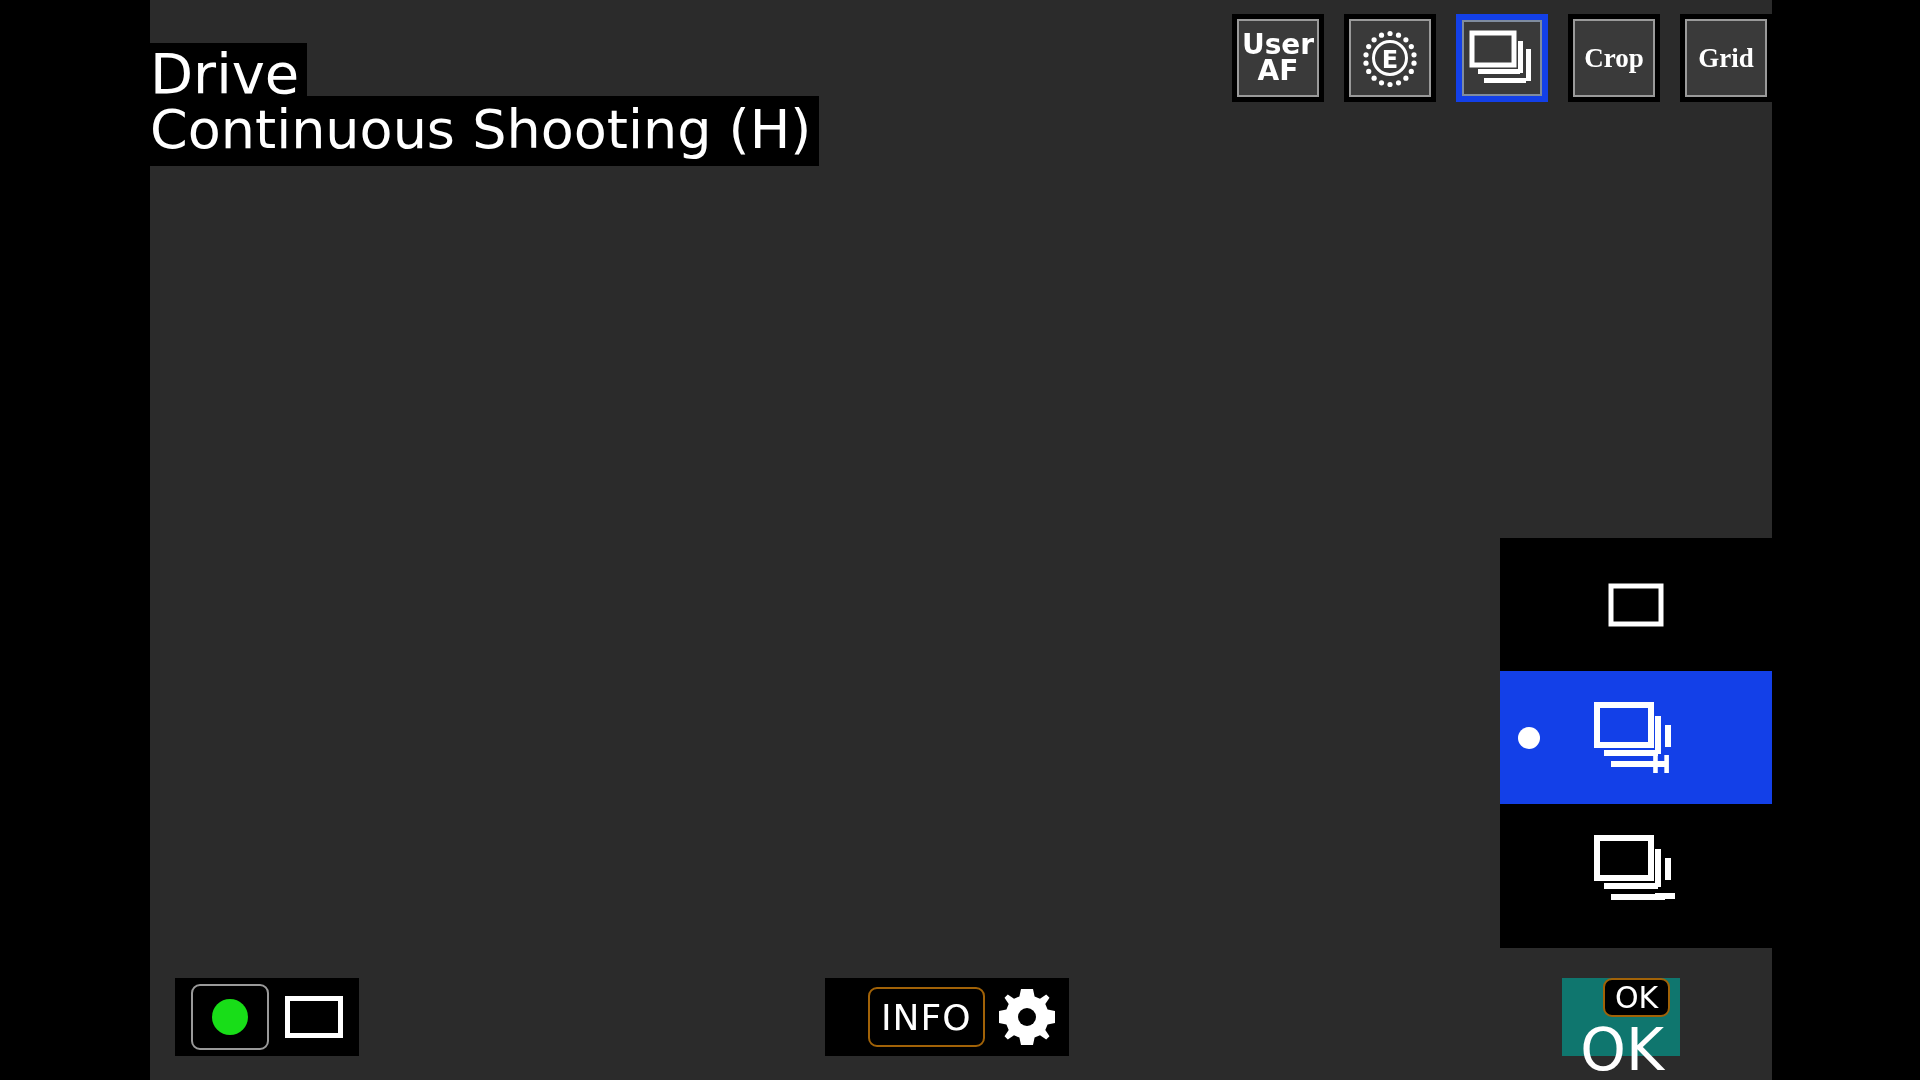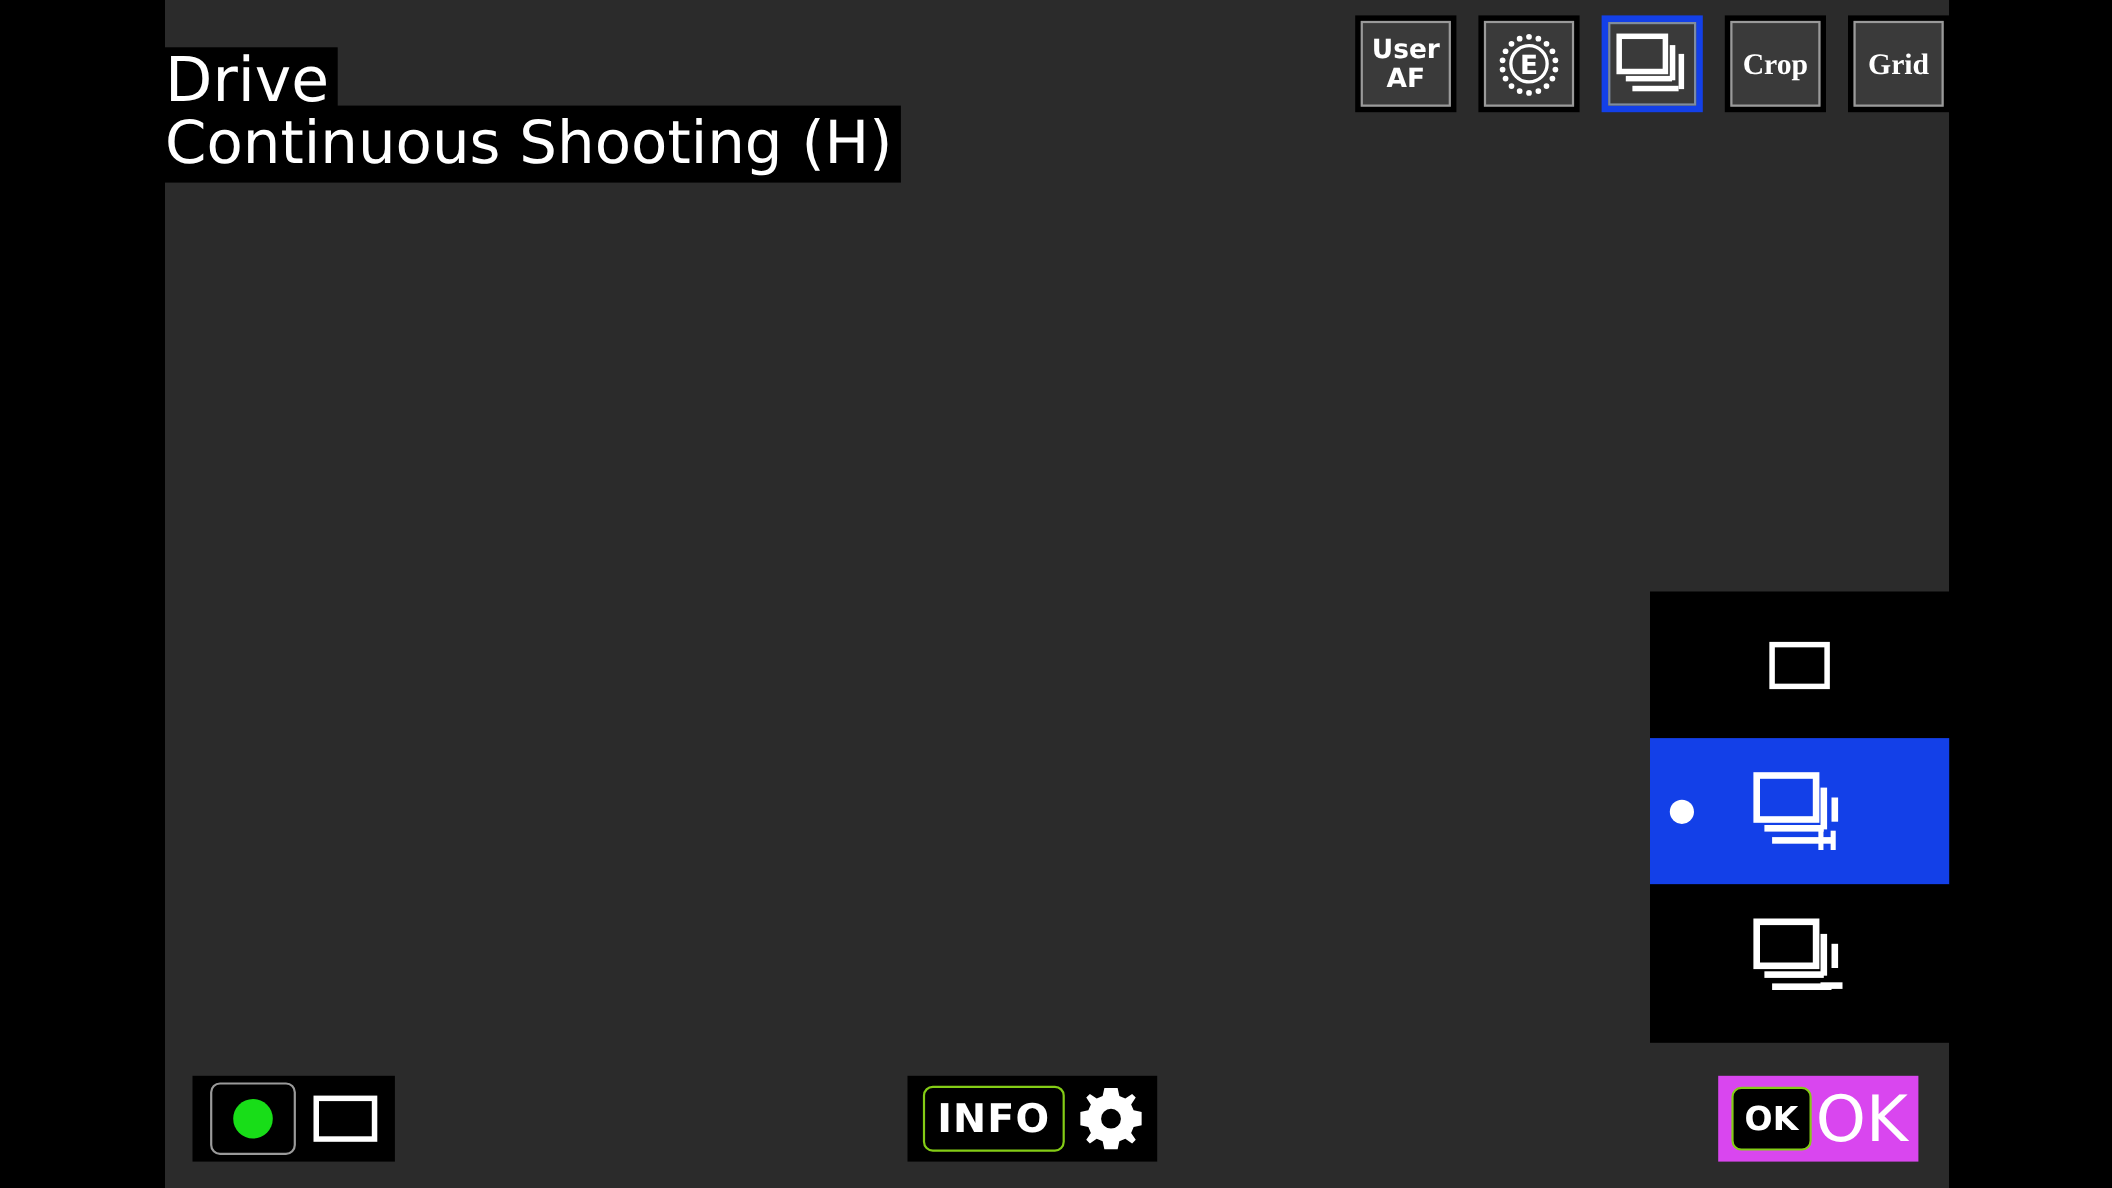--- a/index.html
+++ b/index.html
@@ -124,21 +124,21 @@
   .tbtn-label {
     font-size: 25px;
     line-height: 27px;
     text-align: center;
     font-weight: bold;
     color: #ffffff;
     font-family: "DejaVu Sans", sans-serif;
   }
 
   .tbtn-label.two-line {
-    font-size: 24px;
+    font-size: 28px;
     line-height: 26px;
   }
 
   .tbtn-label.word {
     font-size: 27px;
     font-family: Liberation Serif, serif;
     font-weight: bold;
   }
 
   
@@ -232,49 +232,51 @@
     height: 78px;
     background: #000000;
     display: flex;
     align-items: center;
     gap: 14px;
     padding: 0 14px;
     box-sizing: border-box;
   }
 
   .pillbtn {
-    border: 2px solid #84cc16;
+    border: 2px solid #a16207;
     border-radius: 9px;
     background: #000000;
     color: #ffffff;
-    font-weight: bold;
-    display: flex;
-    align-items: center;
-    justify-content: center;
-    font-family: "DejaVu Sans", sans-serif;
+    font-weight: normal;
+    display: flex;
+    align-items: center;
+    justify-content: center;
+    font-family: "DejaVu Sans", sans-serif;
+    margin-left: 29px;
   }
 
   .pill-info {
     height: 56px;
     padding: 0 11px;
     font-size: 36px;
     letter-spacing: 1px;
   }
 
   .bottom-right {
     position: absolute;
     left: 1562px;
     bottom: 24px;
     height: 78px;
-    background: #d946ef;
+    background: #0f766e;
     display: flex;
     align-items: center;
     gap: 4px;
     padding: 0 10px 0 12px;
     box-sizing: border-box;
+    flex-direction: column;
   }
 
   .pill-ok {
     height: 54px;
     padding: 0 10px;
     font-size: 30px;
     letter-spacing: 0px;
   }
 
   .ok-big {

